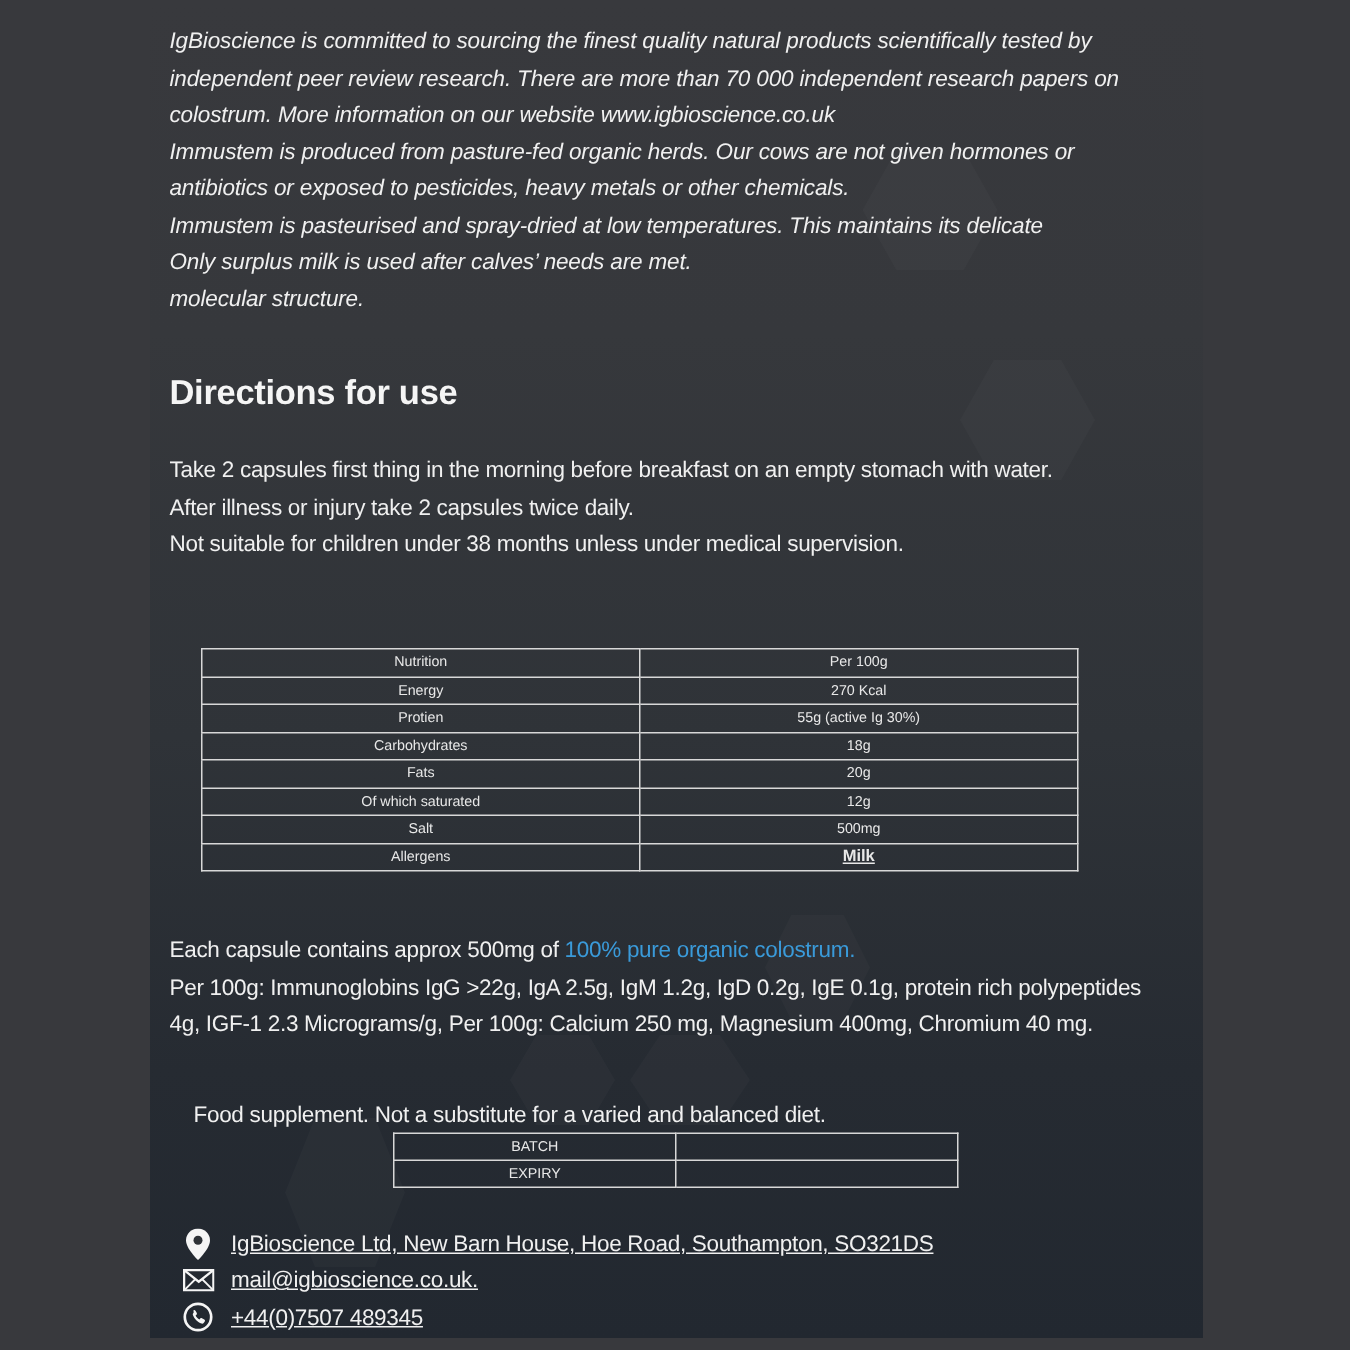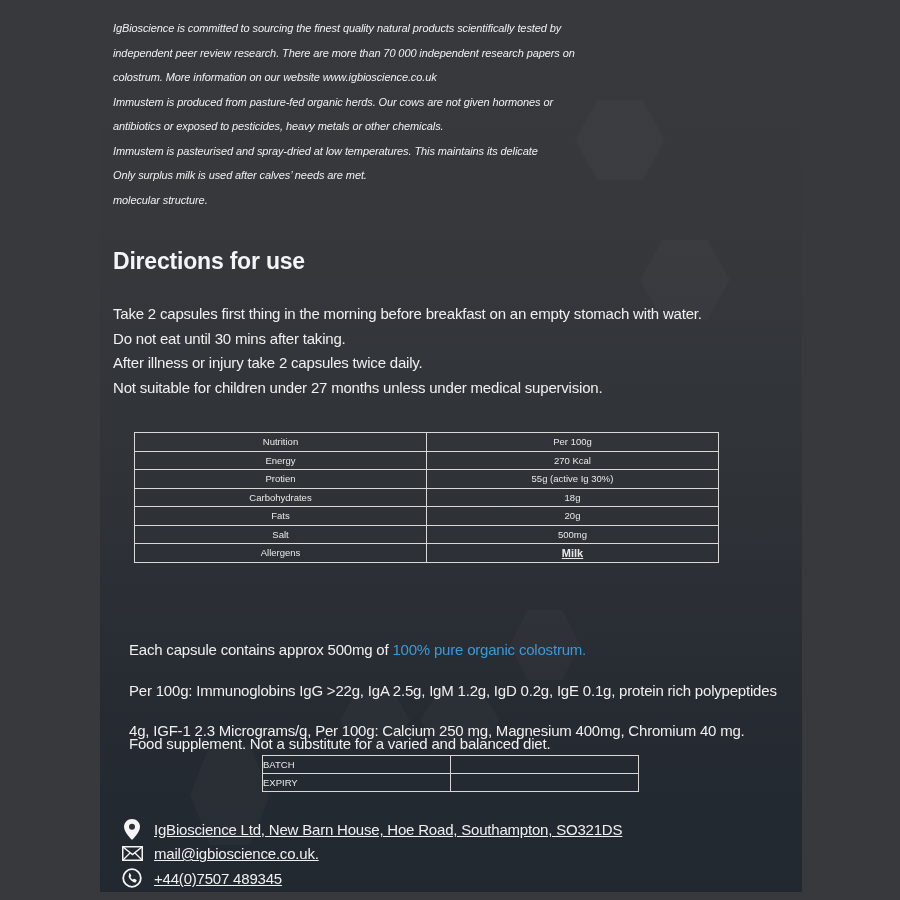--- a/index.html
+++ b/index.html
@@ -36,21 +36,21 @@
       left: 13px;
       top: 0;
       width: 690px;
     }
     .intro {
       position: absolute;
       top: 16px;
       left: 0;
       width: 690px;
       font-style: italic;
-      font-size: 11px;
+      font-size: 15px;
       line-height: 24.5px;
       color: #f0f0f0;
       letter-spacing: -0.1px;
     }
     .intro p { margin: 0; }
     .heading {
       position: absolute;
       top: 248px;
       left: 0;
       font-size: 23px;
@@ -94,21 +94,21 @@
     .capsule {
       position: absolute;
       top: 622px;
       left: 0;
       width: 700px;
       font-size: 15px;
       line-height: 24.5px;
       color: #f0f0f0;
       letter-spacing: -0.2px;
     }
-    .capsule p { margin: 16px; }
+    .capsule p { margin: 0; }
     .link {
       color: #3a9ad9;
     }
     .food {
       position: absolute;
       top: 719px;
       left: 0;
       font-size: 15px;
       color: #f0f0f0;
       letter-spacing: -0.2px;
@@ -120,21 +120,21 @@
       left: 149px;
       width: 377px;
       border-collapse: collapse;
       font-size: 9.5px;
       color: #e8e8e8;
     }
     table.batch td {
       border: 1.5px solid #d8d8d8;
       height: 17px;
       padding: 0;
-      text-align: left;
+      text-align: center;
       width: 50%;
     }
     .contacts {
       position: absolute;
       top: 817px;
       left: 8px;
       font-size: 15px;
       color: #f0f0f0;
       letter-spacing: -0.2px;
     }
@@ -174,23 +174,22 @@
       <p>antibiotics or exposed to pesticides, heavy metals or other chemicals.</p>
       <p>Immustem is pasteurised and spray-dried at low temperatures. This maintains its delicate</p>
       <p>Only surplus milk is used after calves’ needs are met.</p>
       <p>molecular structure.</p>
     </div>
 
     <h2 class="heading">Directions for use</h2>
 
     <div class="directions">
       <p>Take 2 capsules first thing in the morning before breakfast on an empty stomach with water.</p>
-      <p>Do not eat until 30 mins after taking.</p>
       <p>After illness or injury take 2 capsules twice daily.</p>
-      <p>Not suitable for children under 27 months unless under medical supervision.</p>
+      <p>Not suitable for children under 38 months unless under medical supervision.</p>
     </div>
 
     <table class="nutrition">
       <tbody>
           <tr>
         <td>Nutrition</td>
         <td>Per 100g</td>
       </tr>
       <tr>
         <td>Energy</td>
@@ -200,20 +199,24 @@
         <td>Protien</td>
         <td>55g (active Ig 30%)</td>
       </tr>
       <tr>
         <td>Carbohydrates</td>
         <td>18g</td>
       </tr>
       <tr>
         <td>Fats</td>
         <td>20g</td>
+      </tr>
+      <tr>
+        <td>Of which saturated</td>
+        <td>12g</td>
       </tr>
       <tr>
         <td>Salt</td>
         <td>500mg</td>
       </tr>
       <tr>
         <td>Allergens</td>
         <td class="bold">Milk</td>
       </tr>
     </tbody>

